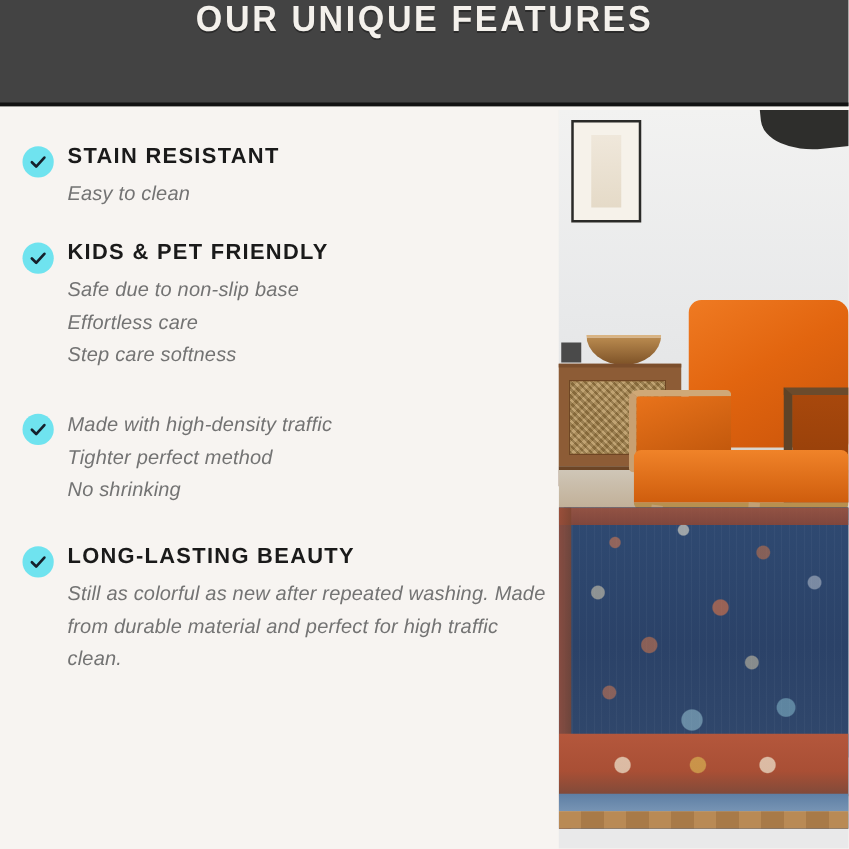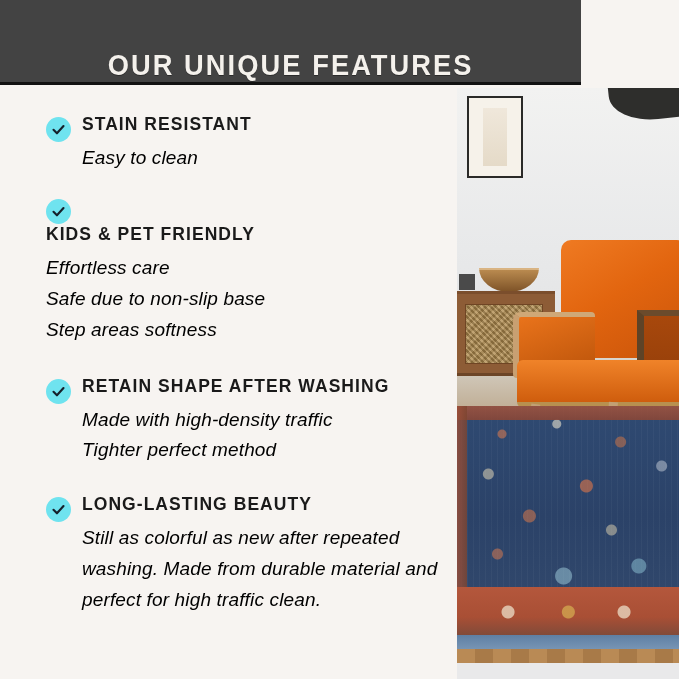--- a/index.html
+++ b/index.html
@@ -18,26 +18,26 @@
     width: 679px;
     height: 679px;
     background: #f7f4f1;
     overflow: hidden;
   }
 
   
   .header-bar {
     position: absolute;
     left: 0; top: 0;
-    width: 581px;
+    width: 679px;
     height: 85px;
     background: #434343;
     border-bottom: 3px solid #121212;
     display: flex;
-    align-items: flex-end;
+    align-items: flex-start;
     justify-content: center;
   }
   .header-title {
     color: #f4f1ec;
     font-family: "Liberation Sans Narrow", "Liberation Sans", sans-serif;
     font-size: 29px;
     font-weight: bold;
     letter-spacing: 2.2px;
     text-transform: uppercase;
     transform: scaleX(0.94);
@@ -45,38 +45,37 @@
     white-space: nowrap;
   }
 
   
   .content {
     position: absolute;
     left: 0; top: 88px;
     width: 679px;
     height: 591px;
     display: flex;
-    padding-left: 28px;
   }
 
   
   .features-panel {
     width: 447px;
     height: 591px;
     background: #f7f4f1;
     padding: 26px 10px 0 18px;
     position: relative;
   }
 
   .feature-item {
     display: flex;
     align-items: flex-start;
     margin-bottom: 22px;
   }
-  .feature-item:nth-child(2) { margin-bottom: 30px; flex-direction: column; }
+  .feature-item:nth-child(2) { margin-bottom: 30px; }
   .feature-item:nth-child(3) { margin-bottom: 28px; }
 
   .check-badge {
     flex: 0 0 auto;
     width: 25px;
     height: 25px;
     border-radius: 50%;
     background: #6fe3ef;
     margin-right: 11px;
     margin-top: 3px;
@@ -93,23 +92,23 @@
     font-weight: bold;
     letter-spacing: 1.05px;
     color: #1a1a1a;
     text-transform: uppercase;
     line-height: 1.25;
     margin-bottom: 7px;
     white-space: nowrap;
   }
 
   .feature-sub {
-    font-size: 19px;
+    font-size: 16px;
     font-style: italic;
-    color: #000000;
+    color: #737373;
     line-height: 1.63;
     letter-spacing: 0.15px;
   }
   .feature-sub.para { max-width: 385px; white-space: normal; }
 
   
   .photo-panel {
     width: 232px;
     height: 591px;
     position: relative;
@@ -312,36 +311,36 @@
       </div>
 
       <div class="feature-item">
         <span class="check-badge">
           <svg width="15" height="15" viewBox="0 0 24 24" aria-hidden="true">
             <path d="M4 12.5 L9.5 18 L20 6.5" fill="none" stroke="#15202b" stroke-width="3.4" stroke-linecap="round" stroke-linejoin="round"></path>
           </svg>
         </span>
         <div class="feature-text">
           <div class="feature-title">KIDS &amp; PET FRIENDLY</div>
+          <div class="feature-sub">Safe due to non-slip base</div>
           <div class="feature-sub">Effortless care</div>
-          <div class="feature-sub">Safe due to non-slip base</div>
-          <div class="feature-sub">Step areas softness</div>
+          <div class="feature-sub">Step care softness</div>
         </div>
       </div>
 
       <div class="feature-item">
         <span class="check-badge">
           <svg width="15" height="15" viewBox="0 0 24 24" aria-hidden="true">
             <path d="M4 12.5 L9.5 18 L20 6.5" fill="none" stroke="#15202b" stroke-width="3.4" stroke-linecap="round" stroke-linejoin="round"></path>
           </svg>
         </span>
         <div class="feature-text">
-          <div class="feature-title">RETAIN SHAPE AFTER WASHING</div>
           <div class="feature-sub">Made with high-density traffic</div>
           <div class="feature-sub">Tighter perfect method</div>
+          <div class="feature-sub">No shrinking</div>
         </div>
       </div>
 
       <div class="feature-item">
         <span class="check-badge">
           <svg width="15" height="15" viewBox="0 0 24 24" aria-hidden="true">
             <path d="M4 12.5 L9.5 18 L20 6.5" fill="none" stroke="#15202b" stroke-width="3.4" stroke-linecap="round" stroke-linejoin="round"></path>
           </svg>
         </span>
         <div class="feature-text">

